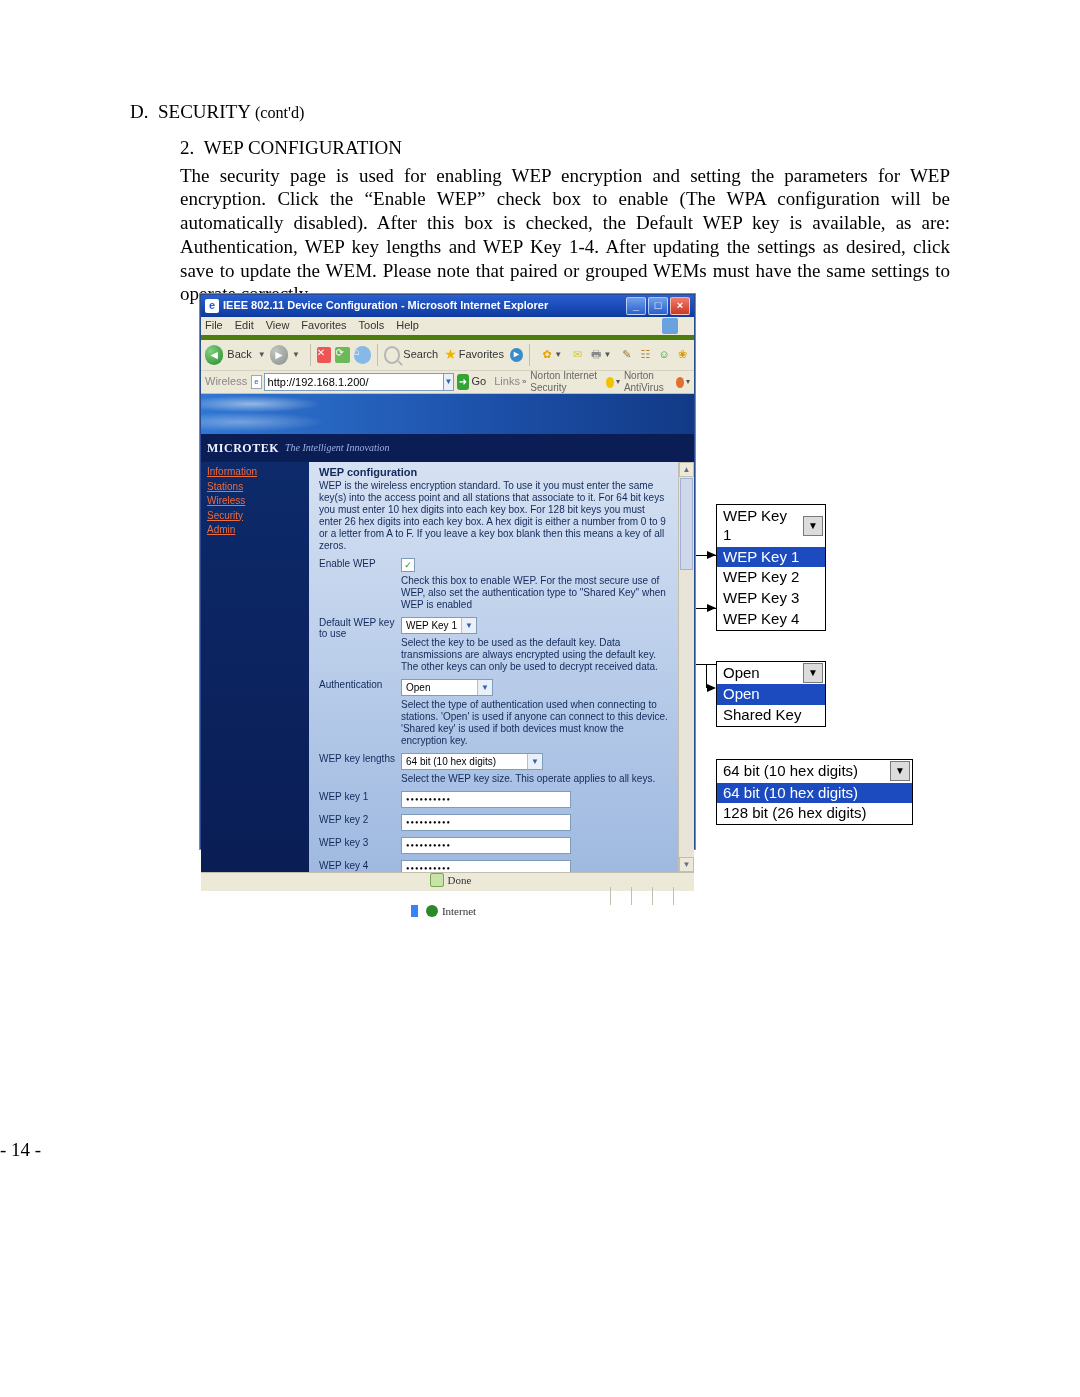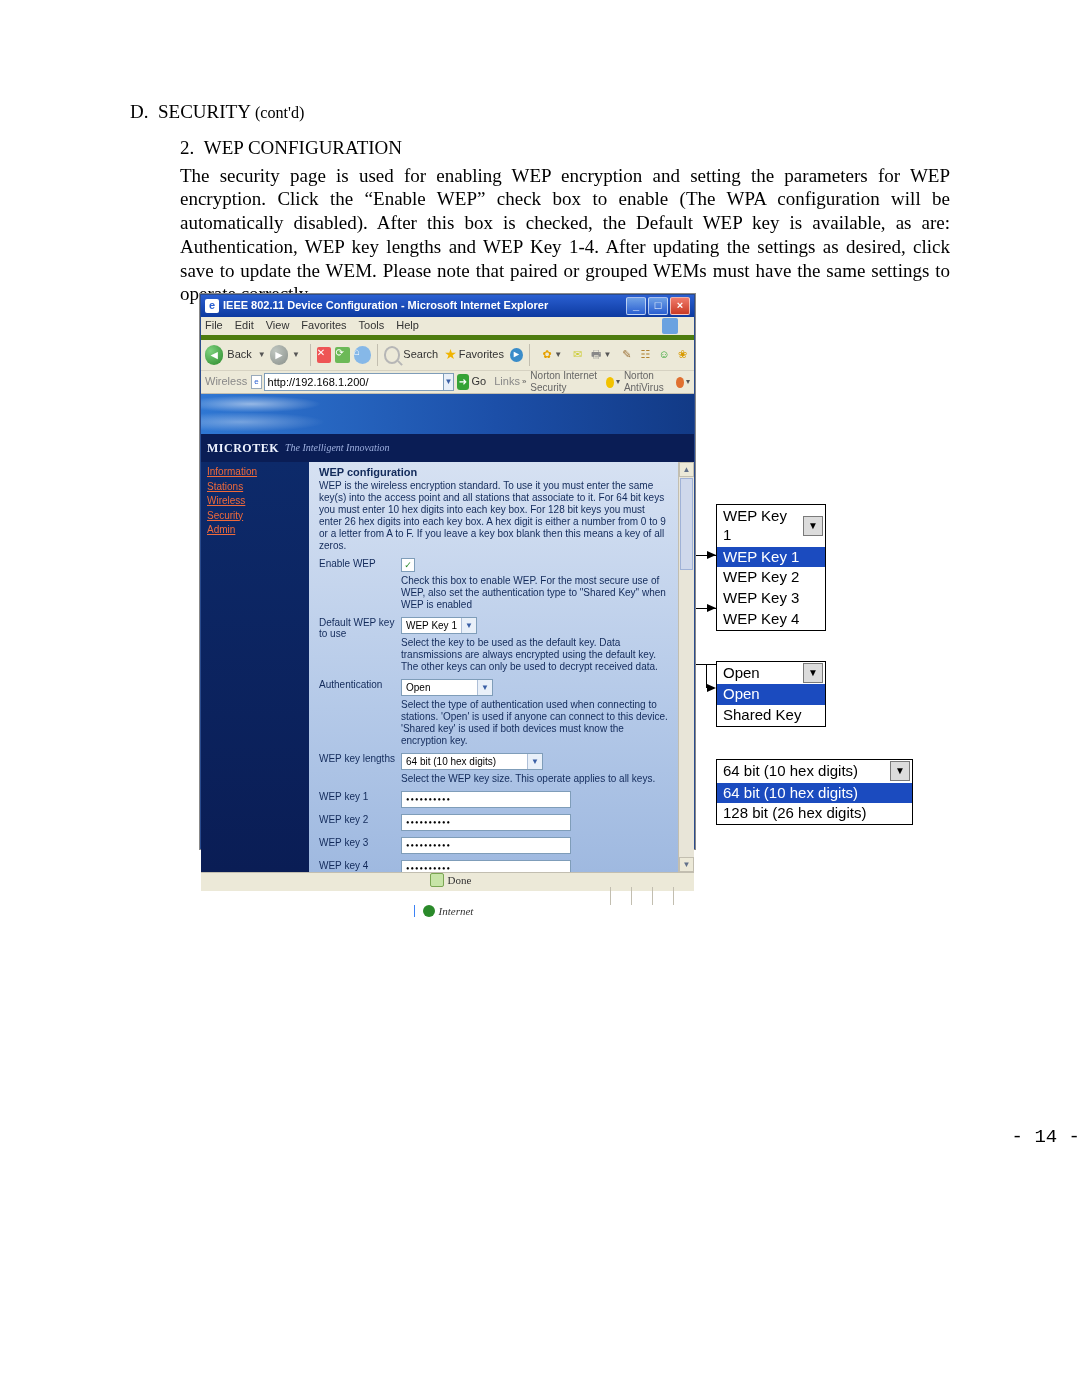--- a/index.html
+++ b/index.html
@@ -28,25 +28,24 @@
   .shead .sec-cont { font-size: 0.85em; }
   .sub-title {
     margin: 10px 0 4px 50px;
   }
   .sub-body {
     margin: 0 0 0 50px;
     text-align: justify;
   }
   .pagenum {
     position: absolute;
-    bottom: 247px;
+    bottom: 235px;
     left: 0;
     width: 100%;
-    text-align: right;
-    font-family: Liberation Mono, monospace;
+    text-align: left;
   }
 
   
   .ie-wrap {
     position: absolute;
     left: 200px;
     top: 294px;
     width: 700px;
   }
   .ie-window {
@@ -277,21 +276,21 @@
 
   .statusbar{
     height:18px; background:#ece9d8;border-top:1px solid #c2beb0;
     display:flex;align-items:center; font:11px Tahoma; color:#333;flex-direction:column;
   }
   .statusbar .done{ padding-left:6px; display:flex; align-items:center;}
   .statusbar .done .dicon{width:12px;height:12px;background:#c7e4a7;border:1px solid #7aa552;border-radius:2px;margin-right:4px;}
   .statusbar .panes{ margin-left:auto; display:flex;}
   .statusbar .pane{ border-left:1px solid #c2beb0; width:20px; height:18px;}
   .statusbar .zone{
-    border-left:1px solid #3b82f6; padding:0 8px; display:flex;align-items:center;font-style:italic;
+    border-left:7px solid #3b82f6; padding:0 8px; display:flex;align-items:center;
   }
   .statusbar .globe{width:12px;height:12px;border-radius:50%;background:#2a8a2a;margin-right:4px;}
 
   
   .callout-stack{
     position:absolute;
     left:516px;
     top:210px;
     font-family: Arial, Helvetica, sans-serif;
     font-size: 15px;

